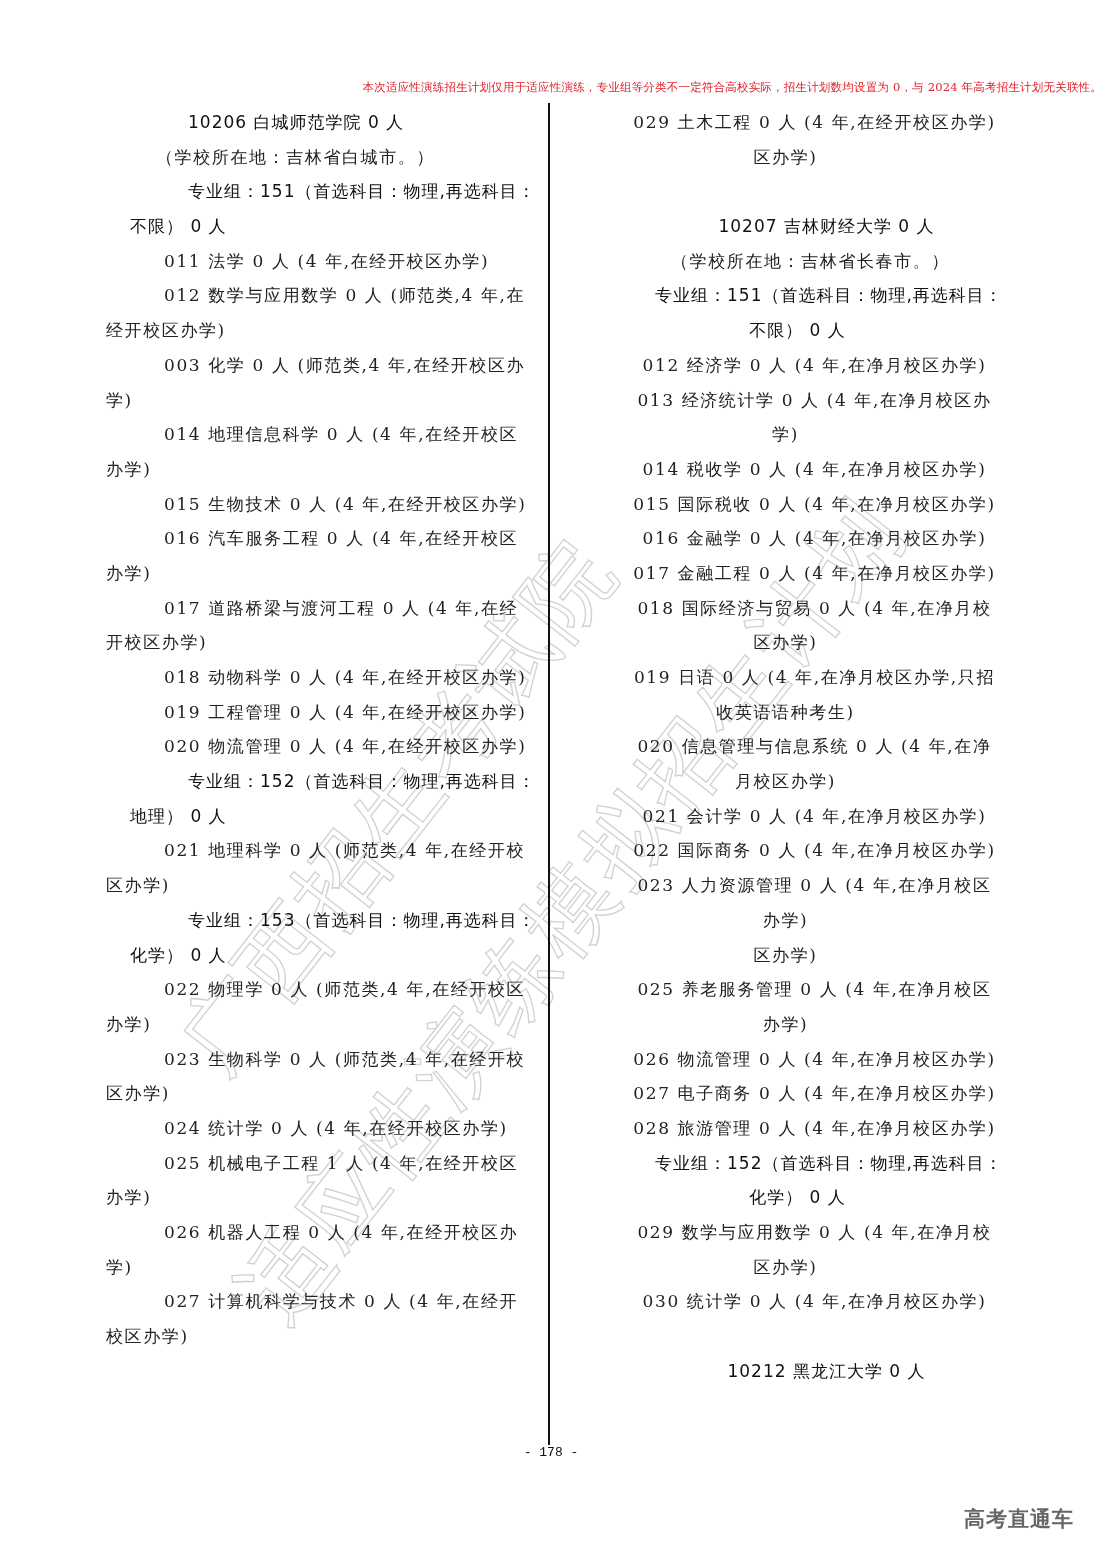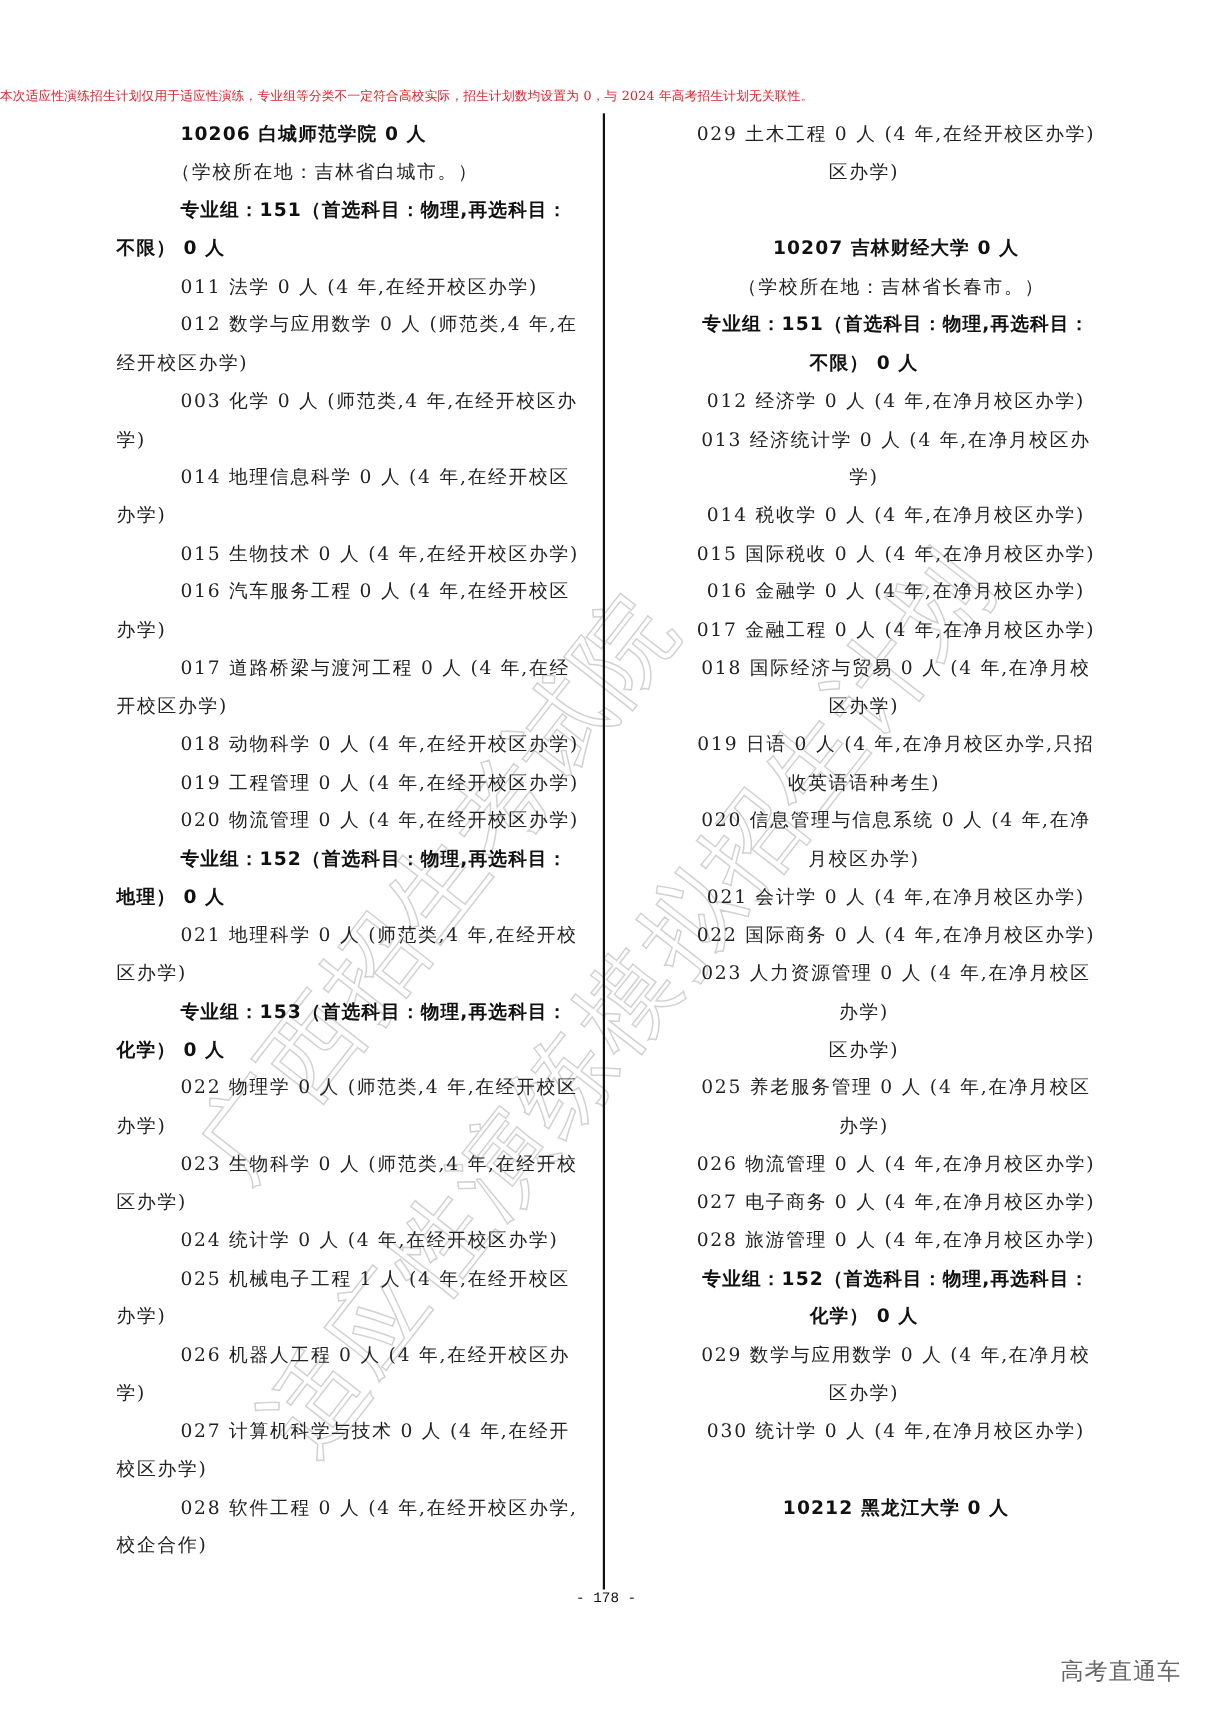--- a/index.html
+++ b/index.html
@@ -1,31 +1,31 @@
 <!DOCTYPE html>
 <html><head>
 <meta charset="utf-8">
 <style>
   html, body { margin: 0; padding: 0; }
   body { width: 1102px; height: 1559px; background: #ffffff; position: relative; overflow: hidden;
          font-family: "DejaVu Serif", "Liberation Serif", serif; color: #222; }
-  .notice { position: absolute; left: 0; right: 0; top: 80px; text-align: left; color: #e0202a;
+  .notice { position: absolute; left: 0; right: 0; top: 80px; text-align: right; color: #e0202a;
             font-size: 11.5px; letter-spacing: 0.2px; }
   .divider { position: absolute; left: 548px; top: 103px; width: 1.5px; height: 1342px; background: #111; }
   .col { position: absolute; top: 105px; }
   .col.left { left: 106px; width: 425px; }
   .col.right { left: 573px; width: 425px; text-align: center; }
   .line { height: 34.7px; line-height: 34.7px; font-size: 17px; white-space: nowrap; letter-spacing: 1.6px; }
   .ind { padding-left: 58px; }
-  .b { font-weight: bold; font-family: "DejaVu Sans", "Liberation Sans", sans-serif; color: #111; letter-spacing: 1px; }
+  .b { font-weight: normal; font-family: "DejaVu Sans", "Liberation Sans", sans-serif; color: #111; letter-spacing: 1px; margin-left: 24px; }
   .gap { height: 34.7px; }
   .page-num { position: absolute; top: 1445px; left: 0; right: 0; text-align: center; font-size: 13px;
               font-family: Liberation Mono, monospace; color: #111; }
   .brand { position: absolute; right: 28px; top: 1505px; font-size: 21px; color: #666;
-           font-family: "DejaVu Sans", sans-serif; letter-spacing: 1px; }
+           font-family: "DejaVu Sans", sans-serif; letter-spacing: 1px; font-weight: bold; }
   .watermark { position: absolute; font-size: 88px; color: transparent; -webkit-text-stroke: 1.3px #c9c9c9;
                font-family: "DejaVu Sans", sans-serif; white-space: nowrap; transform-origin: left center;
                pointer-events: none; letter-spacing: 4px; opacity: 0.85; }
 </style>
 </head>
 <body>
 
 <div class="watermark" style="left:200px; top:1000px; transform: rotate(-52deg);">广西招生考试院</div>
 <div class="watermark" style="left:260px; top:1250px; transform: rotate(-52deg);">适应性演练模拟招生计划</div>
 
@@ -107,24 +107,20 @@
       <div class="line">办学)</div>
     </div>
     <div>
       <div class="line ind">026 机器人工程 0 人 (4 年,在经开校区办</div>
       <div class="line">学)</div>
     </div>
     <div>
       <div class="line ind">027 计算机科学与技术 0 人 (4 年,在经开</div>
       <div class="line">校区办学)</div>
     </div>
-    <div>
-      <div class="line ind">028 软件工程 0 人 (4 年,在经开校区办学,</div>
-      <div class="line">校企合作)</div>
-    </div>
   </div>
 <div class="col right" id="col-right">
     <div>
       <div class="line ind">029 土木工程 0 人 (4 年,在经开校区办学)</div>
     </div>
     <div>
       <div class="line">区办学)</div>
     </div>
     <div class="gap"></div>
     <div>

